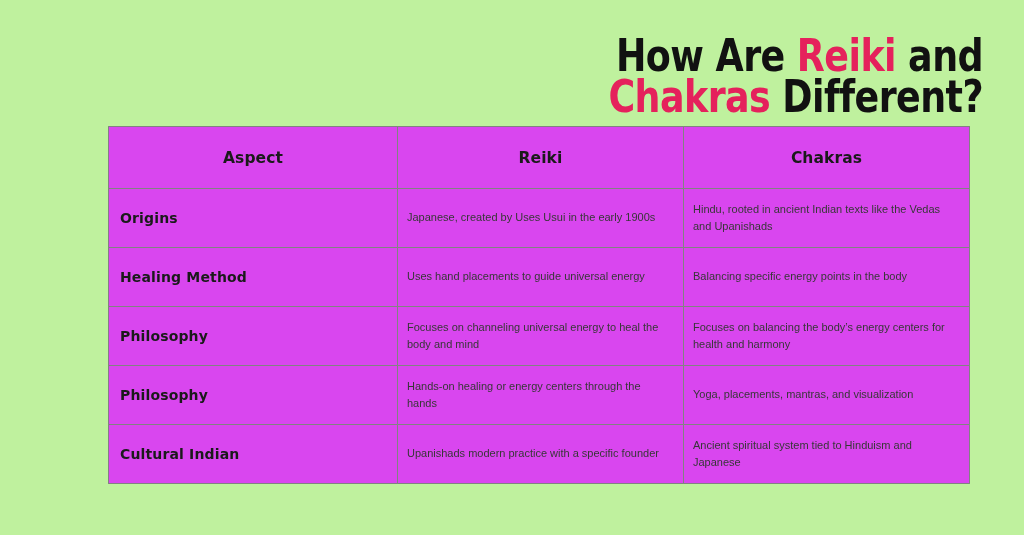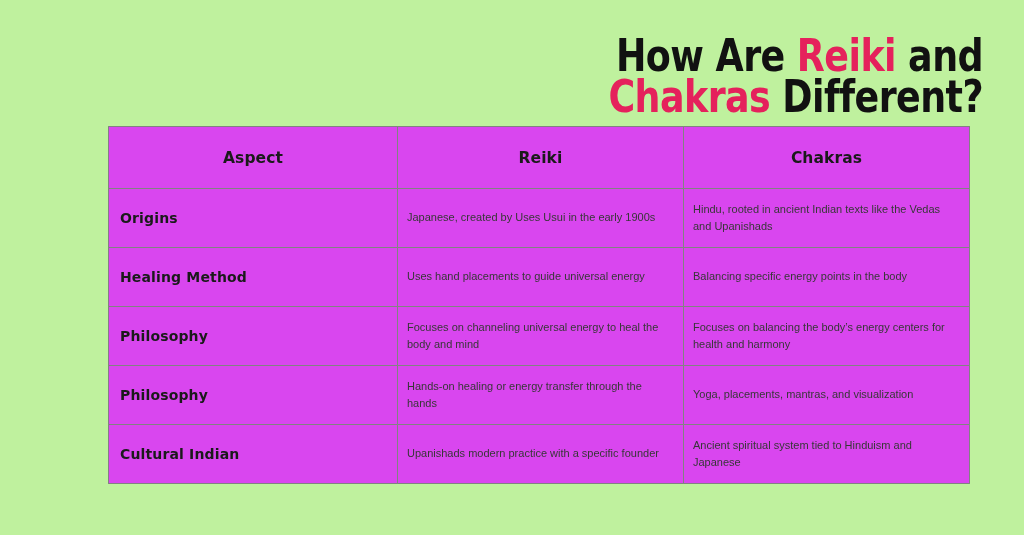--- a/index.html
+++ b/index.html
@@ -138,21 +138,21 @@
           <td class="body-cell">Uses hand placements to guide universal energy</td>
           <td class="body-cell">Balancing specific energy points in the body</td>
         </tr>
         <tr>
           <td class="aspect-cell">Philosophy</td>
           <td class="body-cell">Focuses on channeling universal energy to heal the body and mind</td>
           <td class="body-cell">Focuses on balancing the body’s energy centers for health and harmony</td>
         </tr>
         <tr>
           <td class="aspect-cell">Philosophy</td>
-          <td class="body-cell">Hands-on healing or energy transfer through the hands</td>
+          <td class="body-cell">Hands-on healing or energy centers through the hands</td>
           <td class="body-cell">Yoga, placements, mantras, and visualization</td>
         </tr>
         <tr>
           <td class="aspect-cell">Cultural Indian</td>
           <td class="body-cell">Upanishads modern practice with a specific founder</td>
           <td class="body-cell">Ancient spiritual system tied to Hinduism and Japanese</td>
         </tr>
       </tbody>
     </table>
   </div>

